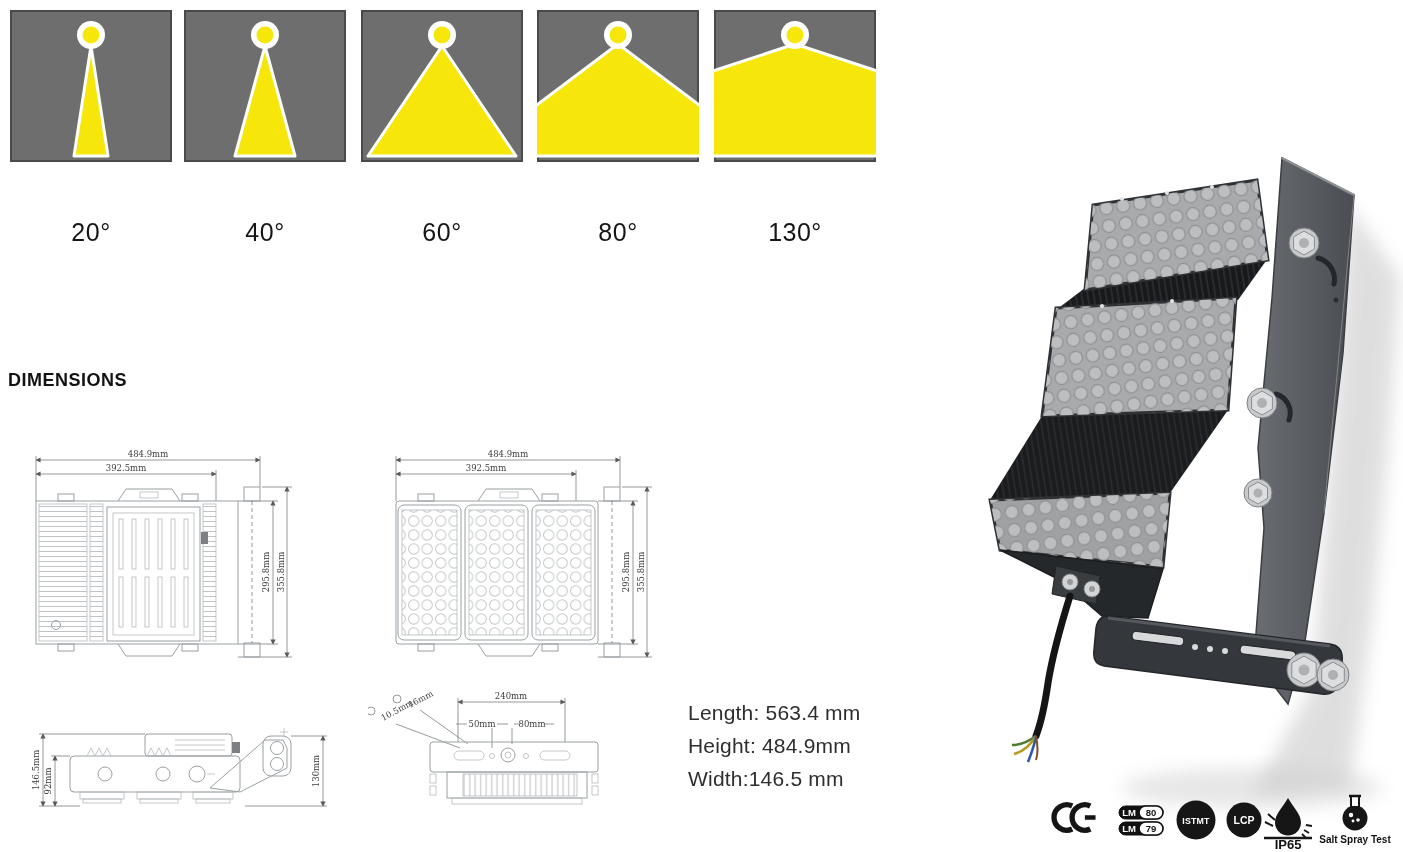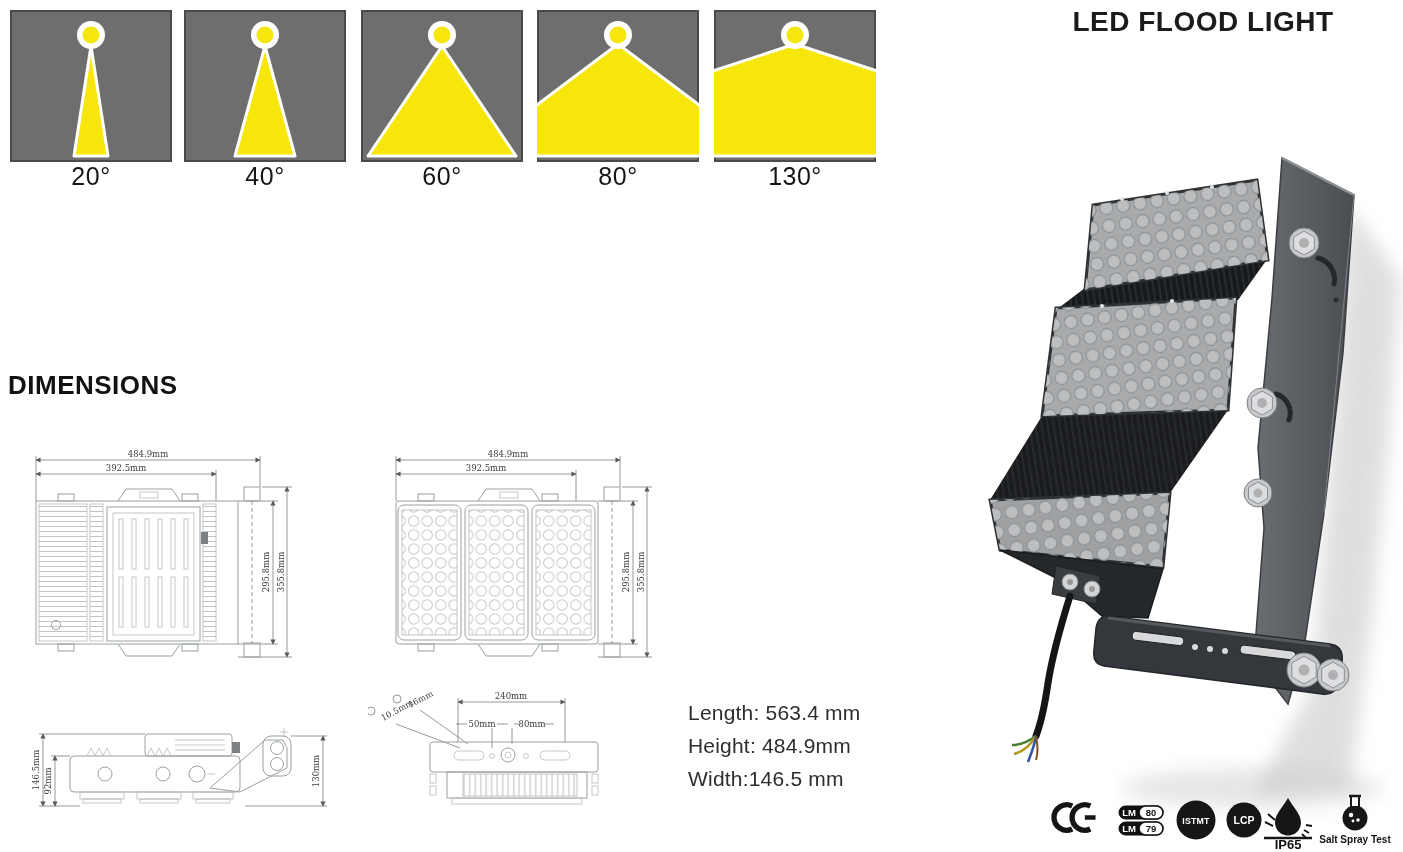--- a/index.html
+++ b/index.html
@@ -2,32 +2,32 @@
 <html><head>
 <meta charset="utf-8">
 <style>
   html,body{margin:0;padding:0}
   body{width:1403px;height:852px;position:relative;background:#fff;
        font-family:"Liberation Sans",sans-serif;overflow:hidden}
 
   
   .beam{position:absolute;top:10px;width:162px;margin:0}
   .beam svg{display:block;width:162px;height:152px}
-  .beam figcaption{text-align:center;font-size:25px;
+  .beam figcaption{margin-top:56px;text-align:center;font-size:25px;
        letter-spacing:.5px;color:#161616}
   .bb{fill:#6E6E6E;stroke:#4a4a4a;stroke-width:2}
   .cone{fill:#F6E60A;stroke:#fff;stroke-width:3;stroke-linejoin:round}
   .ringO{fill:#fff}.ringI{fill:#F6E60A}
 
   
   .header{position:absolute;left:1036px;top:6px;width:334px;text-align:center;color:#1b1b1b}
   .header .t1{font-size:28px;font-weight:700;letter-spacing:.5px}
   .header .t2{font-size:28px;font-weight:700;margin-top:11px;letter-spacing:.5px;white-space:pre-wrap}
 
-  .dim-head{position:absolute;left:8px;top:370px;font-size:26px;font-weight:700;
+  .dim-head{position:absolute;left:8px;top:370px;font-size:18px;font-weight:700;
        letter-spacing:.5px;color:#121212;margin:0}
 
   
   .tl{position:absolute}
   .bl{fill:none;stroke:#9aa0a3;stroke-width:1}
   .bl2{fill:none;stroke:#b4b9bb;stroke-width:.8}
   .hatch{stroke:#b4b9bb;stroke-width:.8}
   .dl{stroke:#7b7f81;stroke-width:.8;fill:none}
   .dt{font-family:"DejaVu Serif",serif;font-size:8.5px;fill:#3d3d3d}
   .dtm{text-anchor:middle}
@@ -120,21 +120,20 @@
   <svg viewBox="0 0 162 152">
     <rect class="bb" x="1" y="1" width="160" height="150"></rect>
     <polygon class="cone" points="81,34 166,62 166,146 -4,146 -4,62"></polygon>
     <circle class="ringO" cx="81" cy="25" r="14"></circle>
       <circle class="ringI" cx="81" cy="25" r="8.5"></circle>
   </svg>
   <figcaption>130°</figcaption>
 </figure>
 
 <header class="header">
-  <div class="t1">LED FLOOD LIGHT</div>
 </header>
 
 <h2 class="dim-head">DIMENSIONS</h2>
 
 <svg class="tl" style="left:20px;top:444px" width="300" height="224" viewBox="0 0 300 224">
   <g>
     <line class="dl" x1="16" y1="16" x2="240" y2="16" marker-start="url(#arr)" marker-end="url(#arr)"></line>
     <text class="dt dtm" x="128" y="13">484.9mm</text>
     <line class="dl" x1="16" y1="30" x2="196" y2="30" marker-start="url(#arr)" marker-end="url(#arr)"></line>
     <text class="dt dtm" x="106" y="27">392.5mm</text>

